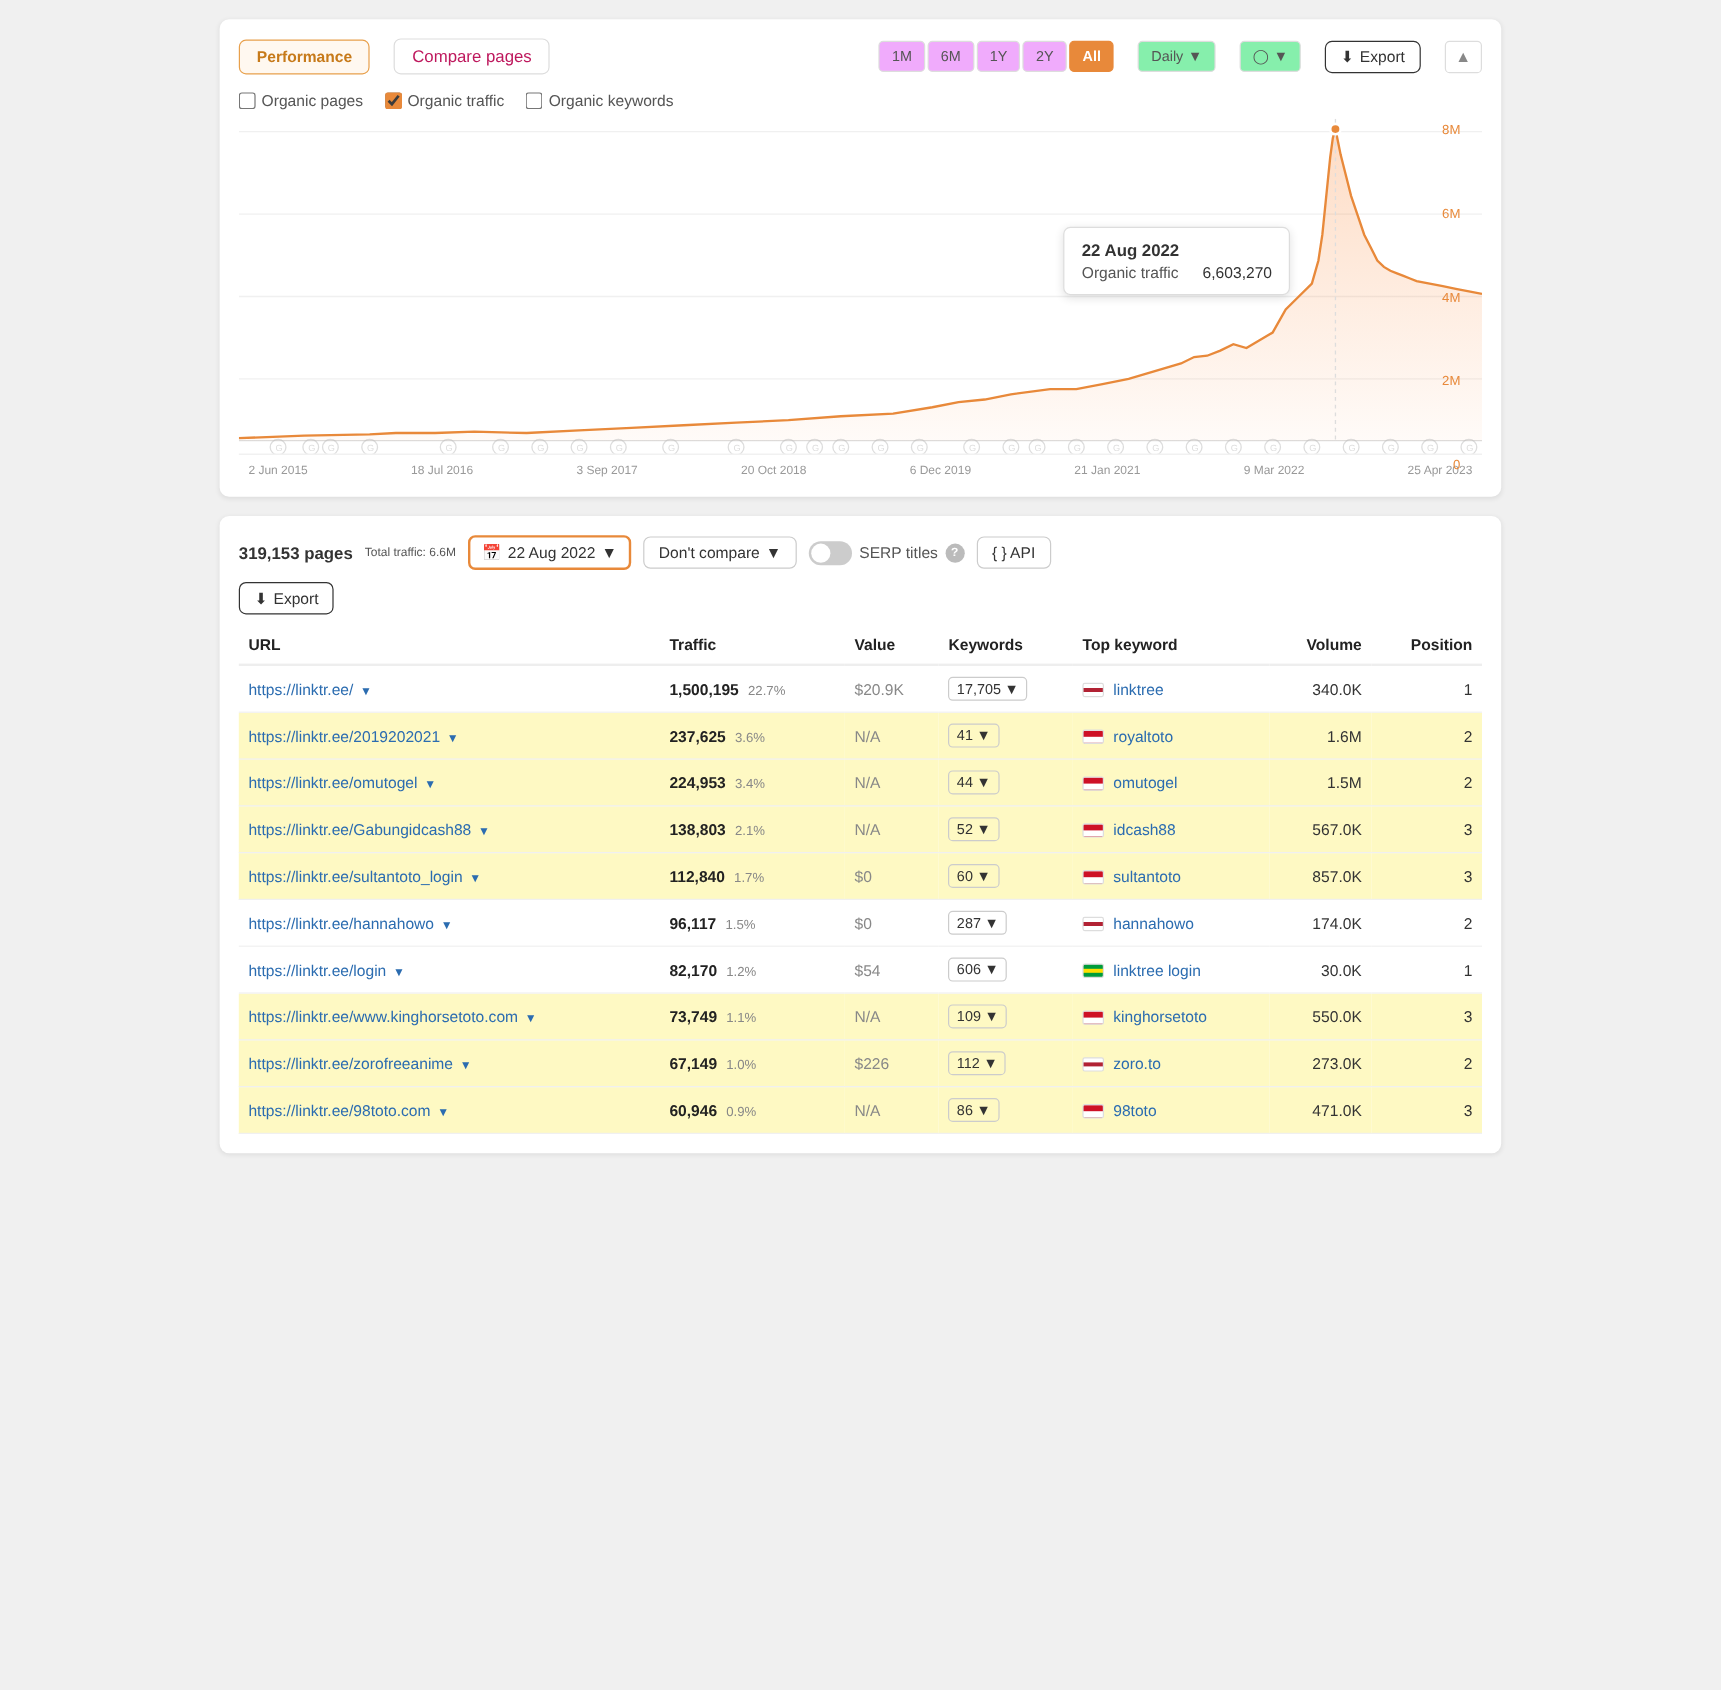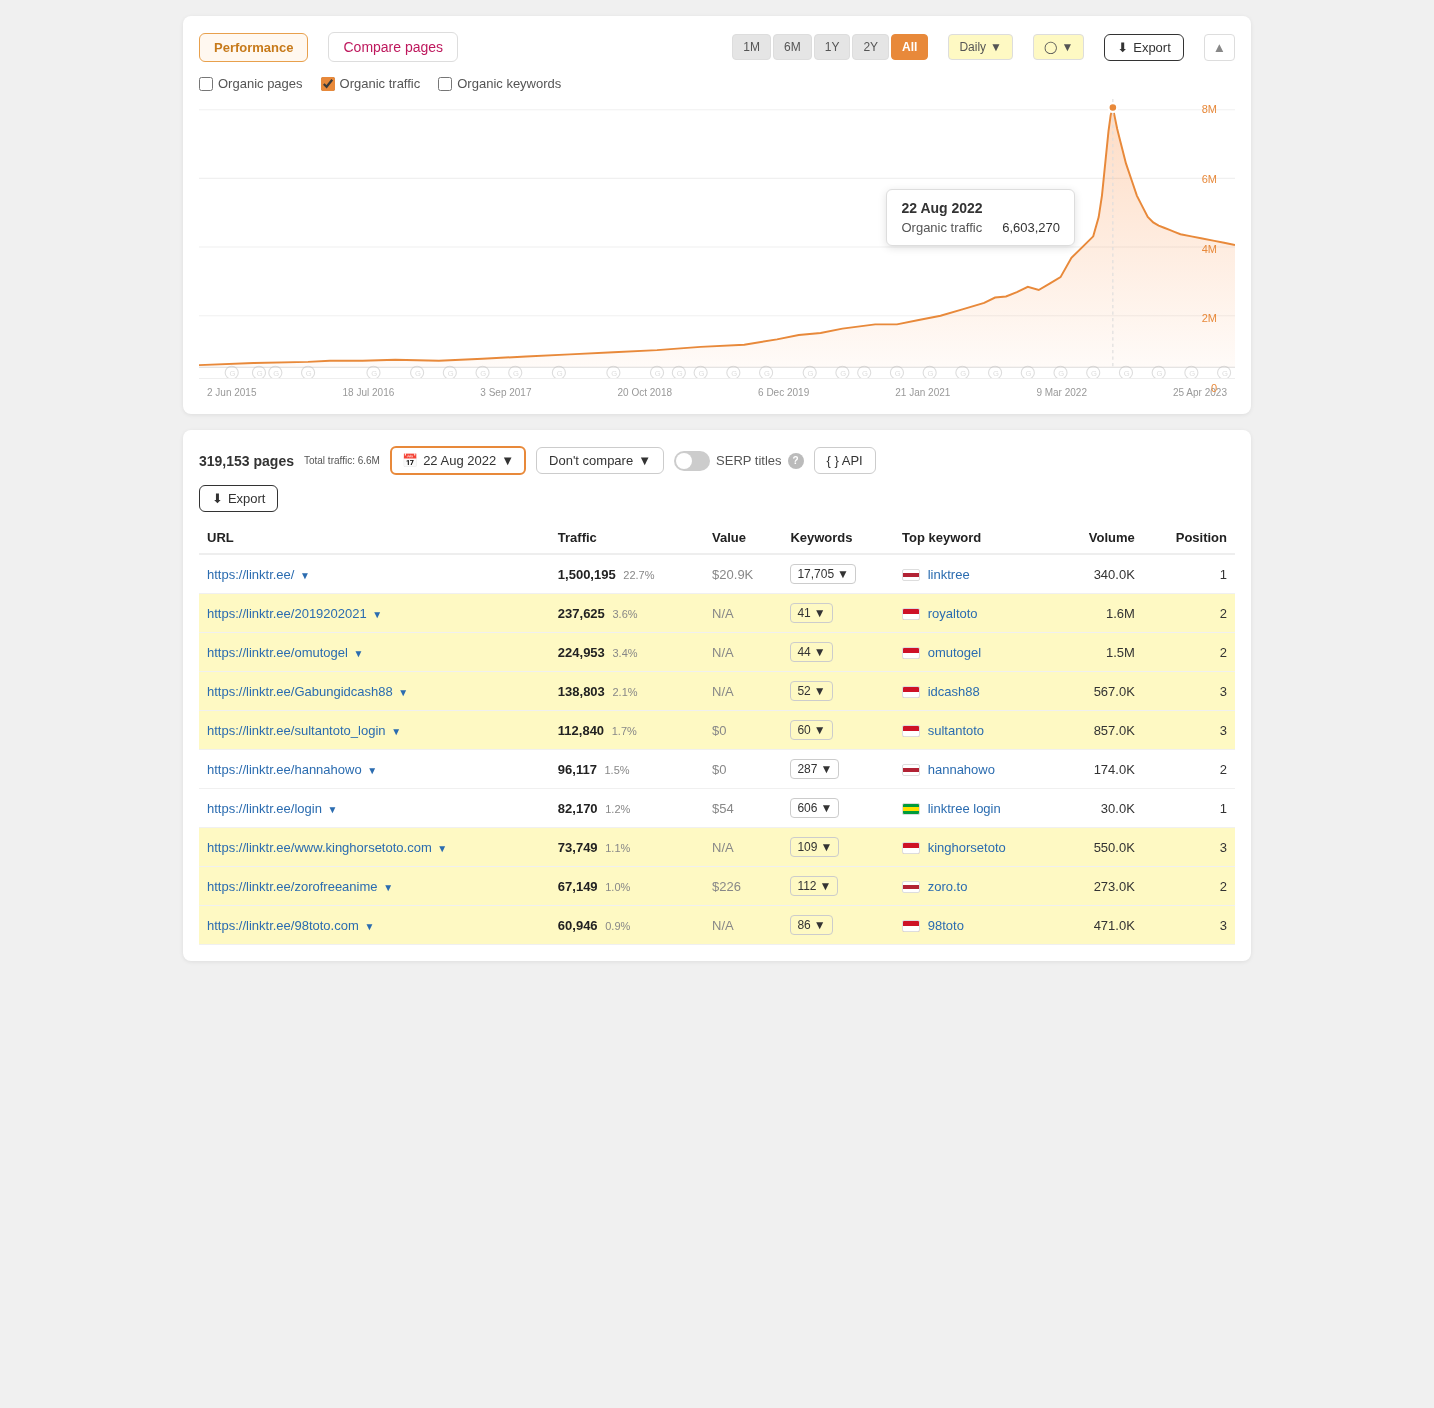--- a/index.html
+++ b/index.html
@@ -6,23 +6,23 @@
     body { font-family: -apple-system, BlinkMacSystemFont, 'Segoe UI', sans-serif; background: #f0f0f0; font-size: 13px; color: #333; }
     .main-container { background: #f0f0f0; padding: 16px; max-width: 1100px; margin: 0 auto; }
 
     
     .chart-card { background: #fff; border-radius: 8px; padding: 16px; margin-bottom: 16px; box-shadow: 0 1px 4px rgba(0,0,0,0.08); }
     .toolbar { display: flex; align-items: center; gap: 20px; margin-bottom: 14px; }
     .btn-performance { background: #fff8f0; border: 1.5px solid #e8a04c; color: #c77a1a; border-radius: 6px; padding: 6px 14px; font-size: 13px; font-weight: 600; cursor: pointer; }
     .btn-compare-pages { background: #fff; border: 1.5px solid #ddd; color: #be185d; border-radius: 6px; padding: 6px 14px; font-size: 14px; cursor: pointer; }
     .spacer { flex: 1; }
     .time-btns { display: flex; gap: 2px; align-items: center; }
-    .time-btn { background: #e5e5e5; border: 1px solid #ddd; color: #555; border-radius: 4px; padding: 5px 10px; font-size: 12px; cursor: pointer; }
+    .time-btn { background: #f0abfc; border: 1px solid #ddd; color: #555; border-radius: 4px; padding: 5px 10px; font-size: 12px; cursor: pointer; }
     .time-btn.active { background: #e8893a; border-color: #e8893a; color: #fff; font-weight: 700; }
-    .dropdown-btn { background: #fef9c3; border: 1px solid #ddd; color: #555; border-radius: 4px; padding: 5px 10px; font-size: 12px; cursor: pointer; display: flex; align-items: center; gap: 4px; }
+    .dropdown-btn { background: #86efac; border: 1px solid #ddd; color: #555; border-radius: 4px; padding: 5px 10px; font-size: 12px; cursor: pointer; display: flex; align-items: center; gap: 4px; }
     .export-btn { background: #fff; border: 1.5px solid #333; color: #333; border-radius: 6px; padding: 5px 12px; font-size: 13px; cursor: pointer; display: flex; align-items: center; gap: 5px; font-weight: 500; }
     .collapse-btn { background: #fff; border: 1px solid #ddd; color: #888; border-radius: 4px; padding: 5px 8px; cursor: pointer; }
 
     
     .checkbox-row { display: flex; align-items: center; gap: 18px; margin-bottom: 8px; }
     .checkbox-item { display: flex; align-items: center; gap: 5px; cursor: pointer; font-size: 13px; color: #555; }
     .checkbox-item input[type="checkbox"] { width: 14px; height: 14px; accent-color: #e8893a; }
     .checkbox-item.checked-orange input { accent-color: #e8893a; }
 
     

